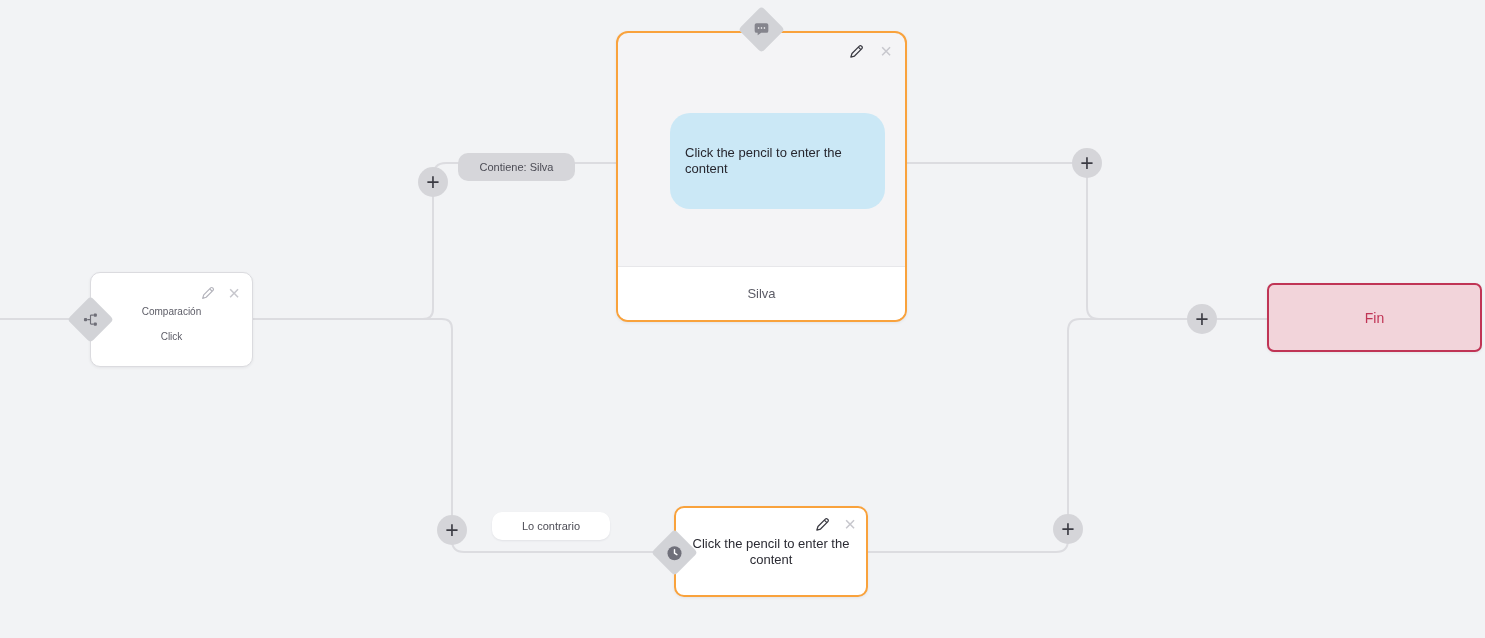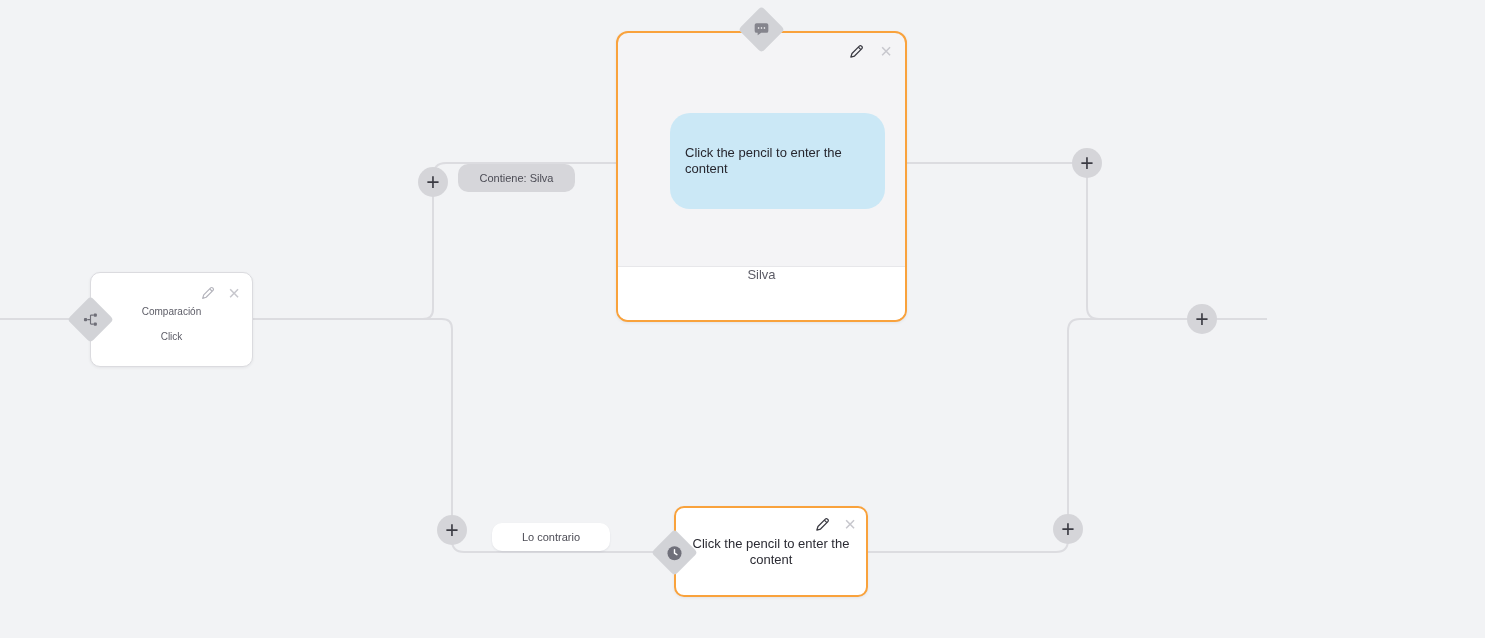--- a/index.html
+++ b/index.html
@@ -45,39 +45,39 @@
 
   #message-card{left:616px;top:31px;width:291px;height:291px;
     border:2px solid #f9a23c;border-radius:12px;background:#f4f4f6;}
   #message-card .controls{top:8px;right:13px;gap:15px;}
   #message-bubble{position:absolute;left:52px;top:80px;width:215px;height:96px;
     background:#cbe8f6;border-radius:20px;box-sizing:border-box;
     display:flex;align-items:center;padding:0 15px;
     font-size:13px;color:#27272f;line-height:16px;}
   #message-footer{position:absolute;left:0;right:0;bottom:0;height:53px;
     background:#fff;border-top:1px solid #e7e7ea;border-radius:0 0 10px 10px;
-    display:flex;justify-content:center;
+    display:flex;align-items:center;justify-content:center;
     font-size:13px;color:#5c5c66;}
 
   #action-card{left:674px;top:506px;width:194px;height:91px;
     border:2px solid #f9a23c;border-radius:10px;}
   #action-card .controls{top:6px;right:10px;gap:13px;}
   #action-text{position:absolute;top:28px;left:8px;right:8px;text-align:center;
     font-size:13px;color:#2b2b33;line-height:16px;}
 
   #end-node{left:1267px;top:283px;width:215px;height:69px;box-sizing:border-box;
     position:absolute;background:#f2d4da;border:2px solid #c03455;border-radius:7px;
     display:flex;align-items:center;justify-content:center;
     color:#c03455;font-size:14px;cursor:pointer;
     box-shadow:0 1px 3px rgba(40,40,60,.07);}
 
   
   .edge-label{position:absolute;height:28px;border-radius:10px;box-sizing:border-box;
     display:flex;align-items:center;justify-content:center;
-    font-size:11px;color:#4c4c55;white-space:nowrap;margin-top:11px;}
+    font-size:11px;color:#4c4c55;white-space:nowrap;}
   #label-match{left:458px;top:153px;width:117px;background:#d6d6da;}
   #label-else{left:492px;top:512px;width:118px;background:#ffffff;
     box-shadow:0 1px 2px rgba(40,40,60,.08);}
 </style>
 </head>
 <body>
 
 <div class="canvas">
 
   <svg class="connectors" width="1485" height="638">
@@ -169,14 +169,17 @@
   </div>
   <div class="diamond" style="left:658px;top:536px;">
     <span class="dicon">
       <svg width="16" height="16" viewBox="0 0 16 16">
           <circle cx="8" cy="8" r="7" fill="#70707a"></circle>
           <path d="M8 4.4V8l2.4 1.5" stroke="#fff" stroke-width="1.4" fill="none" stroke-linecap="round"></path>
         </svg>
     </span>
   </div>
 
+  <div id="end-node">
+    <span>Fin</span>
+  </div>
 
 </div>
 
 </body></html>

